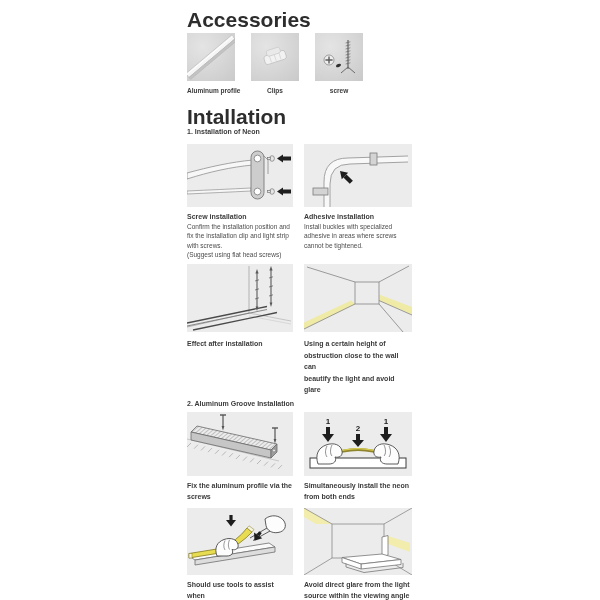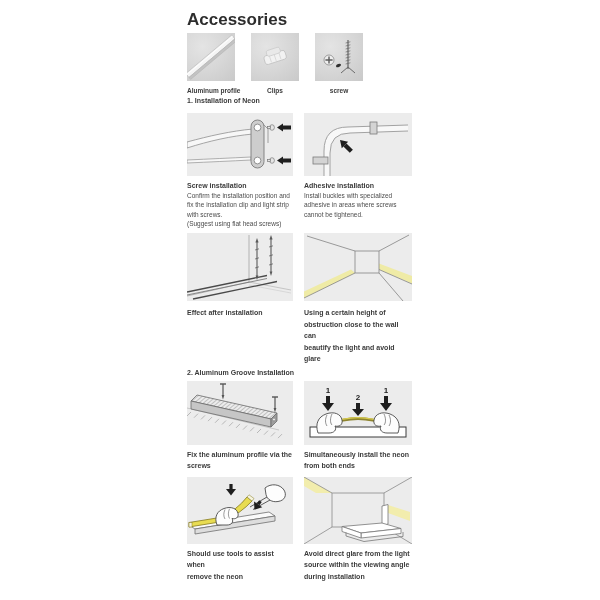--- a/index.html
+++ b/index.html
@@ -2,21 +2,21 @@
 <html><head>
 <meta charset="utf-8">
 <style>
   html,body{margin:0;padding:0;}
   body{
     width:600px;height:600px;background:#ffffff;position:relative;overflow:hidden;
     font-family:"Liberation Sans", sans-serif;
     -webkit-font-smoothing:antialiased;
   }
   .content{position:absolute;left:187px;top:10px;width:226px;}
-  .h2{font-size:17px;line-height:19px;font-weight:700;color:#2d2d2d;margin:0;}
+  .h2{font-size:21px;line-height:19px;font-weight:700;color:#2d2d2d;margin:0;}
   .install-h2{margin-top:13px;line-height:18px;}
   .thumb-row{display:flex;gap:16px;margin-top:4px;}
   .thumb{width:48px;}
   .thumb-img{width:48px;height:48px;background:radial-gradient(circle at 32% 28%,#e4e4e4 0%,#d6d6d6 55%,#c9c9c9 100%);}
   .thumb-label{margin-top:5px;font-size:6.5px;line-height:9px;font-weight:700;color:#3b3b3b;text-align:center;white-space:nowrap;}
   .sub-heading{font-size:7px;font-weight:700;line-height:10px;color:#3b3b3b;margin-top:1px;}
   .pair{display:flex;gap:11px;}
   .cell-l{width:106px;flex:none;}
   .cell-r{width:108px;flex:none;}
   .panel{background:#ececec;overflow:hidden;}
@@ -83,20 +83,21 @@
           <path d="M33,34 L26,40 M33,34 L40,40" stroke="#6a6a6a" stroke-width="1"></path>
           <circle cx="14" cy="27" r="5" fill="#efefef" stroke="#8a8a8a" stroke-width="0.8"></circle>
           <path d="M14,23.4 L14,30.6 M10.4,27 L17.6,27" stroke="#5c5c5c" stroke-width="1.4"></path>
           <ellipse cx="23.5" cy="32.5" rx="2.6" ry="1.5" fill="#2e2e2e" transform="rotate(-20 23.5 32.5)"></ellipse>
         </svg>
       </div>
       <div class="thumb-label">screw</div>
     </div>
   </div>
 
+  <div class="h2 install-h2">Intallation</div>
   <div class="sub-heading">1. Installation of Neon</div>
 
   <div class="pair r1">
     <div class="panel cell-l">
       <svg width="106" height="63" viewBox="0 0 106 63">
         <path d="M0,29 C22,23 44,18 66,16 L66,21 C44,23 22,28 0,35 Z" fill="#f7f7f7" stroke="#909090" stroke-width="0.8"></path>
         <path d="M0,47 C22,46 44,45 64,44 L64,47 C44,48 22,49 0,50 Z" fill="#f7f7f7" stroke="#909090" stroke-width="0.7"></path>
         <rect x="64" y="7" width="13" height="48" rx="6.5" fill="#cdcdcd" stroke="#7a7a7a" stroke-width="0.9"></rect>
         <circle cx="70.5" cy="14.5" r="3.4" fill="#ffffff" stroke="#7a7a7a" stroke-width="0.8"></circle>
         <circle cx="70.5" cy="47.5" r="3.4" fill="#ffffff" stroke="#7a7a7a" stroke-width="0.8"></circle>

